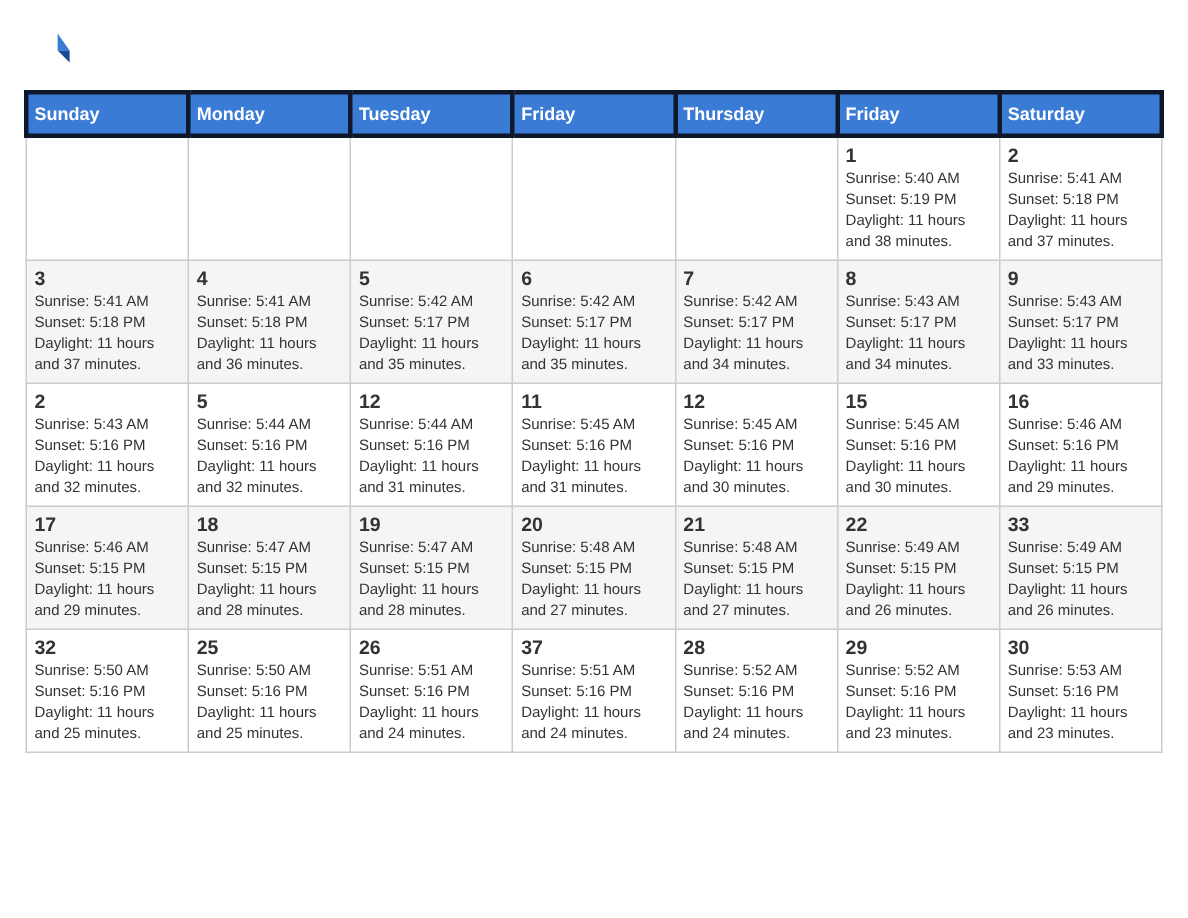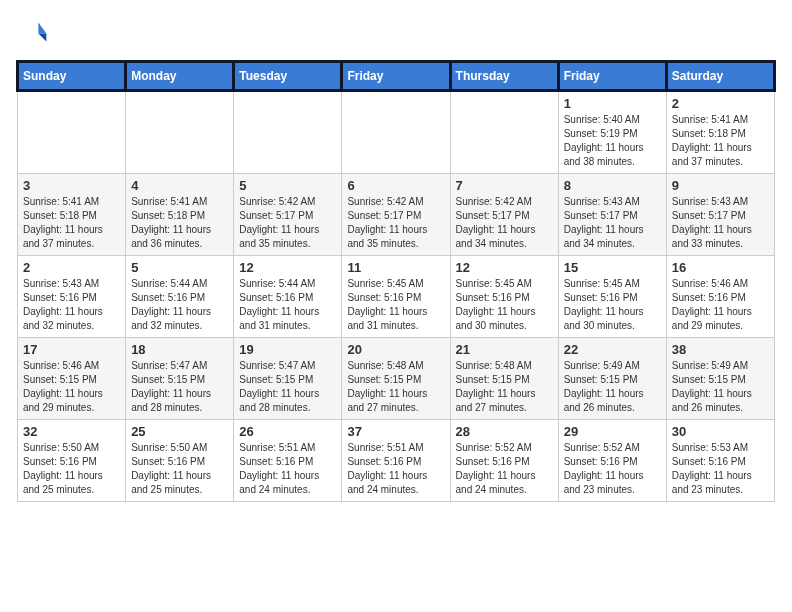--- a/index.html
+++ b/index.html
@@ -222,21 +222,21 @@
         </td>
         <td>
           <span class="day-number">21</span>
           <div class="day-info">Sunrise: 5:48 AM<br>Sunset: 5:15 PM<br>Daylight: 11 hours<br>and 27 minutes.</div>
         </td>
         <td>
           <span class="day-number">22</span>
           <div class="day-info">Sunrise: 5:49 AM<br>Sunset: 5:15 PM<br>Daylight: 11 hours<br>and 26 minutes.</div>
         </td>
         <td>
-          <span class="day-number">38</span>
+          <span class="day-number">33</span>
           <div class="day-info">Sunrise: 5:49 AM<br>Sunset: 5:15 PM<br>Daylight: 11 hours<br>and 26 minutes.</div>
         </td>
       </tr>
       <tr>
         <td>
           <span class="day-number">32</span>
           <div class="day-info">Sunrise: 5:50 AM<br>Sunset: 5:16 PM<br>Daylight: 11 hours<br>and 25 minutes.</div>
         </td>
         <td>
           <span class="day-number">25</span>

